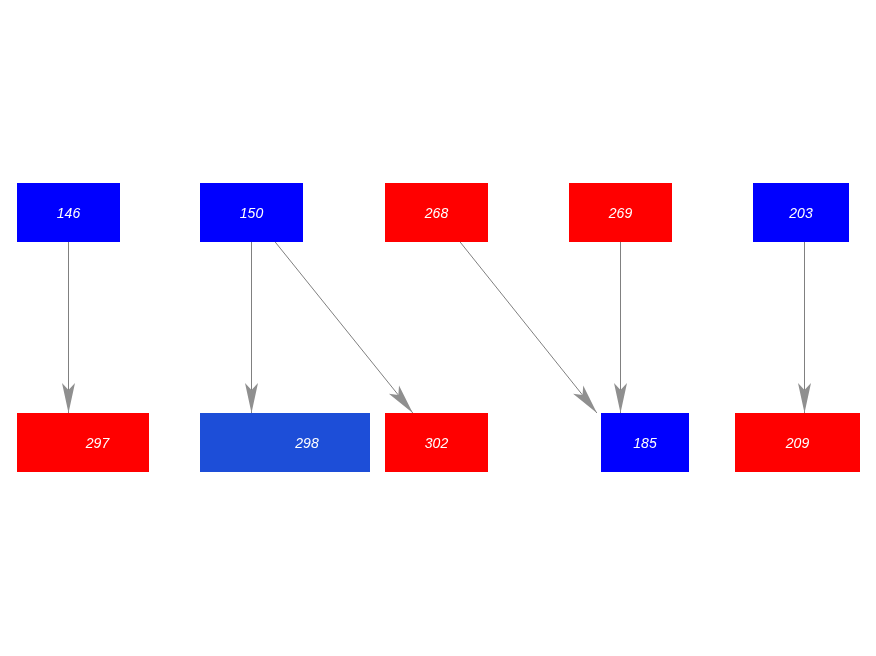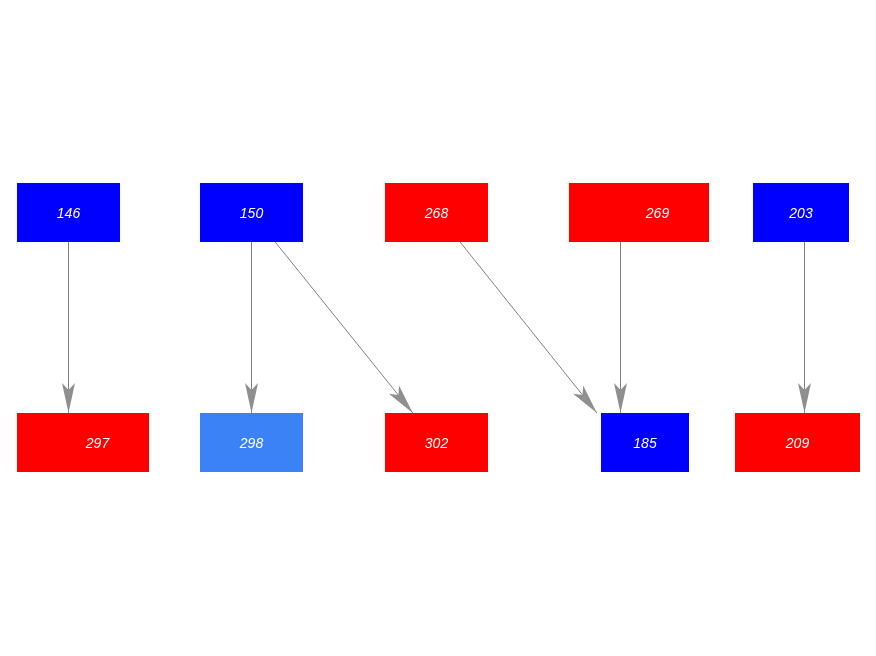--- a/index.html
+++ b/index.html
@@ -55,30 +55,30 @@
     </svg>
 <div class="node" style="left: 17px; top: 183px; width: 103px; height: 59px; background: rgb(0, 0, 255); color: rgb(255, 255, 255);">
       <span>146</span>
     </div>
     <div class="node" style="left: 200px; top: 183px; width: 103px; height: 59px; background: rgb(0, 0, 255); color: rgb(255, 255, 255);">
       <span>150</span>
     </div>
     <div class="node" style="left: 385px; top: 183px; width: 103px; height: 59px; background: rgb(255, 0, 0); color: rgb(255, 255, 255);">
       <span>268</span>
     </div>
-    <div class="node" style="left: 569px; top: 183px; width: 103px; height: 59px; background: rgb(255, 0, 0); color: rgb(255, 255, 255); padding-left: 37px;">
+    <div class="node" style="left: 569px; top: 183px; width: 103px; height: 59px; background: rgb(255, 0, 0); color: rgb(255, 255, 255);">
       <span>269</span>
     </div>
     <div class="node" style="left: 753px; top: 183px; width: 96px; height: 59px; background: rgb(0, 0, 255); color: rgb(255, 255, 255);">
       <span>203</span>
     </div>
     <div class="node" style="left: 17px; top: 413px; width: 103px; height: 59px; background: rgb(255, 0, 0); color: rgb(255, 255, 255); padding-left: 29px;">
       <span>297</span>
     </div>
-    <div class="node" style="left: 200px; top: 413px; width: 103px; height: 59px; background: #3b82f6; color: rgb(255, 255, 255);">
+    <div class="node" style="left: 200px; top: 413px; width: 126px; height: 59px; background: #1d4ed8; color: rgb(255, 255, 255); padding-left: 44px;">
       <span>298</span>
     </div>
     <div class="node" style="left: 385px; top: 413px; width: 103px; height: 59px; background: rgb(255, 0, 0); color: rgb(255, 255, 255);">
       <span>302</span>
     </div>
     <div class="node" style="left: 569px; top: 413px; width: 88px; height: 59px; background: rgb(0, 0, 255); color: rgb(255, 255, 255); margin-left: 32px;">
       <span>185</span>
     </div>
     <div class="node" style="left: 735px; top: 413px; width: 125px; height: 59px; background: rgb(255, 0, 0); color: rgb(255, 255, 255);">
       <span>209</span>

